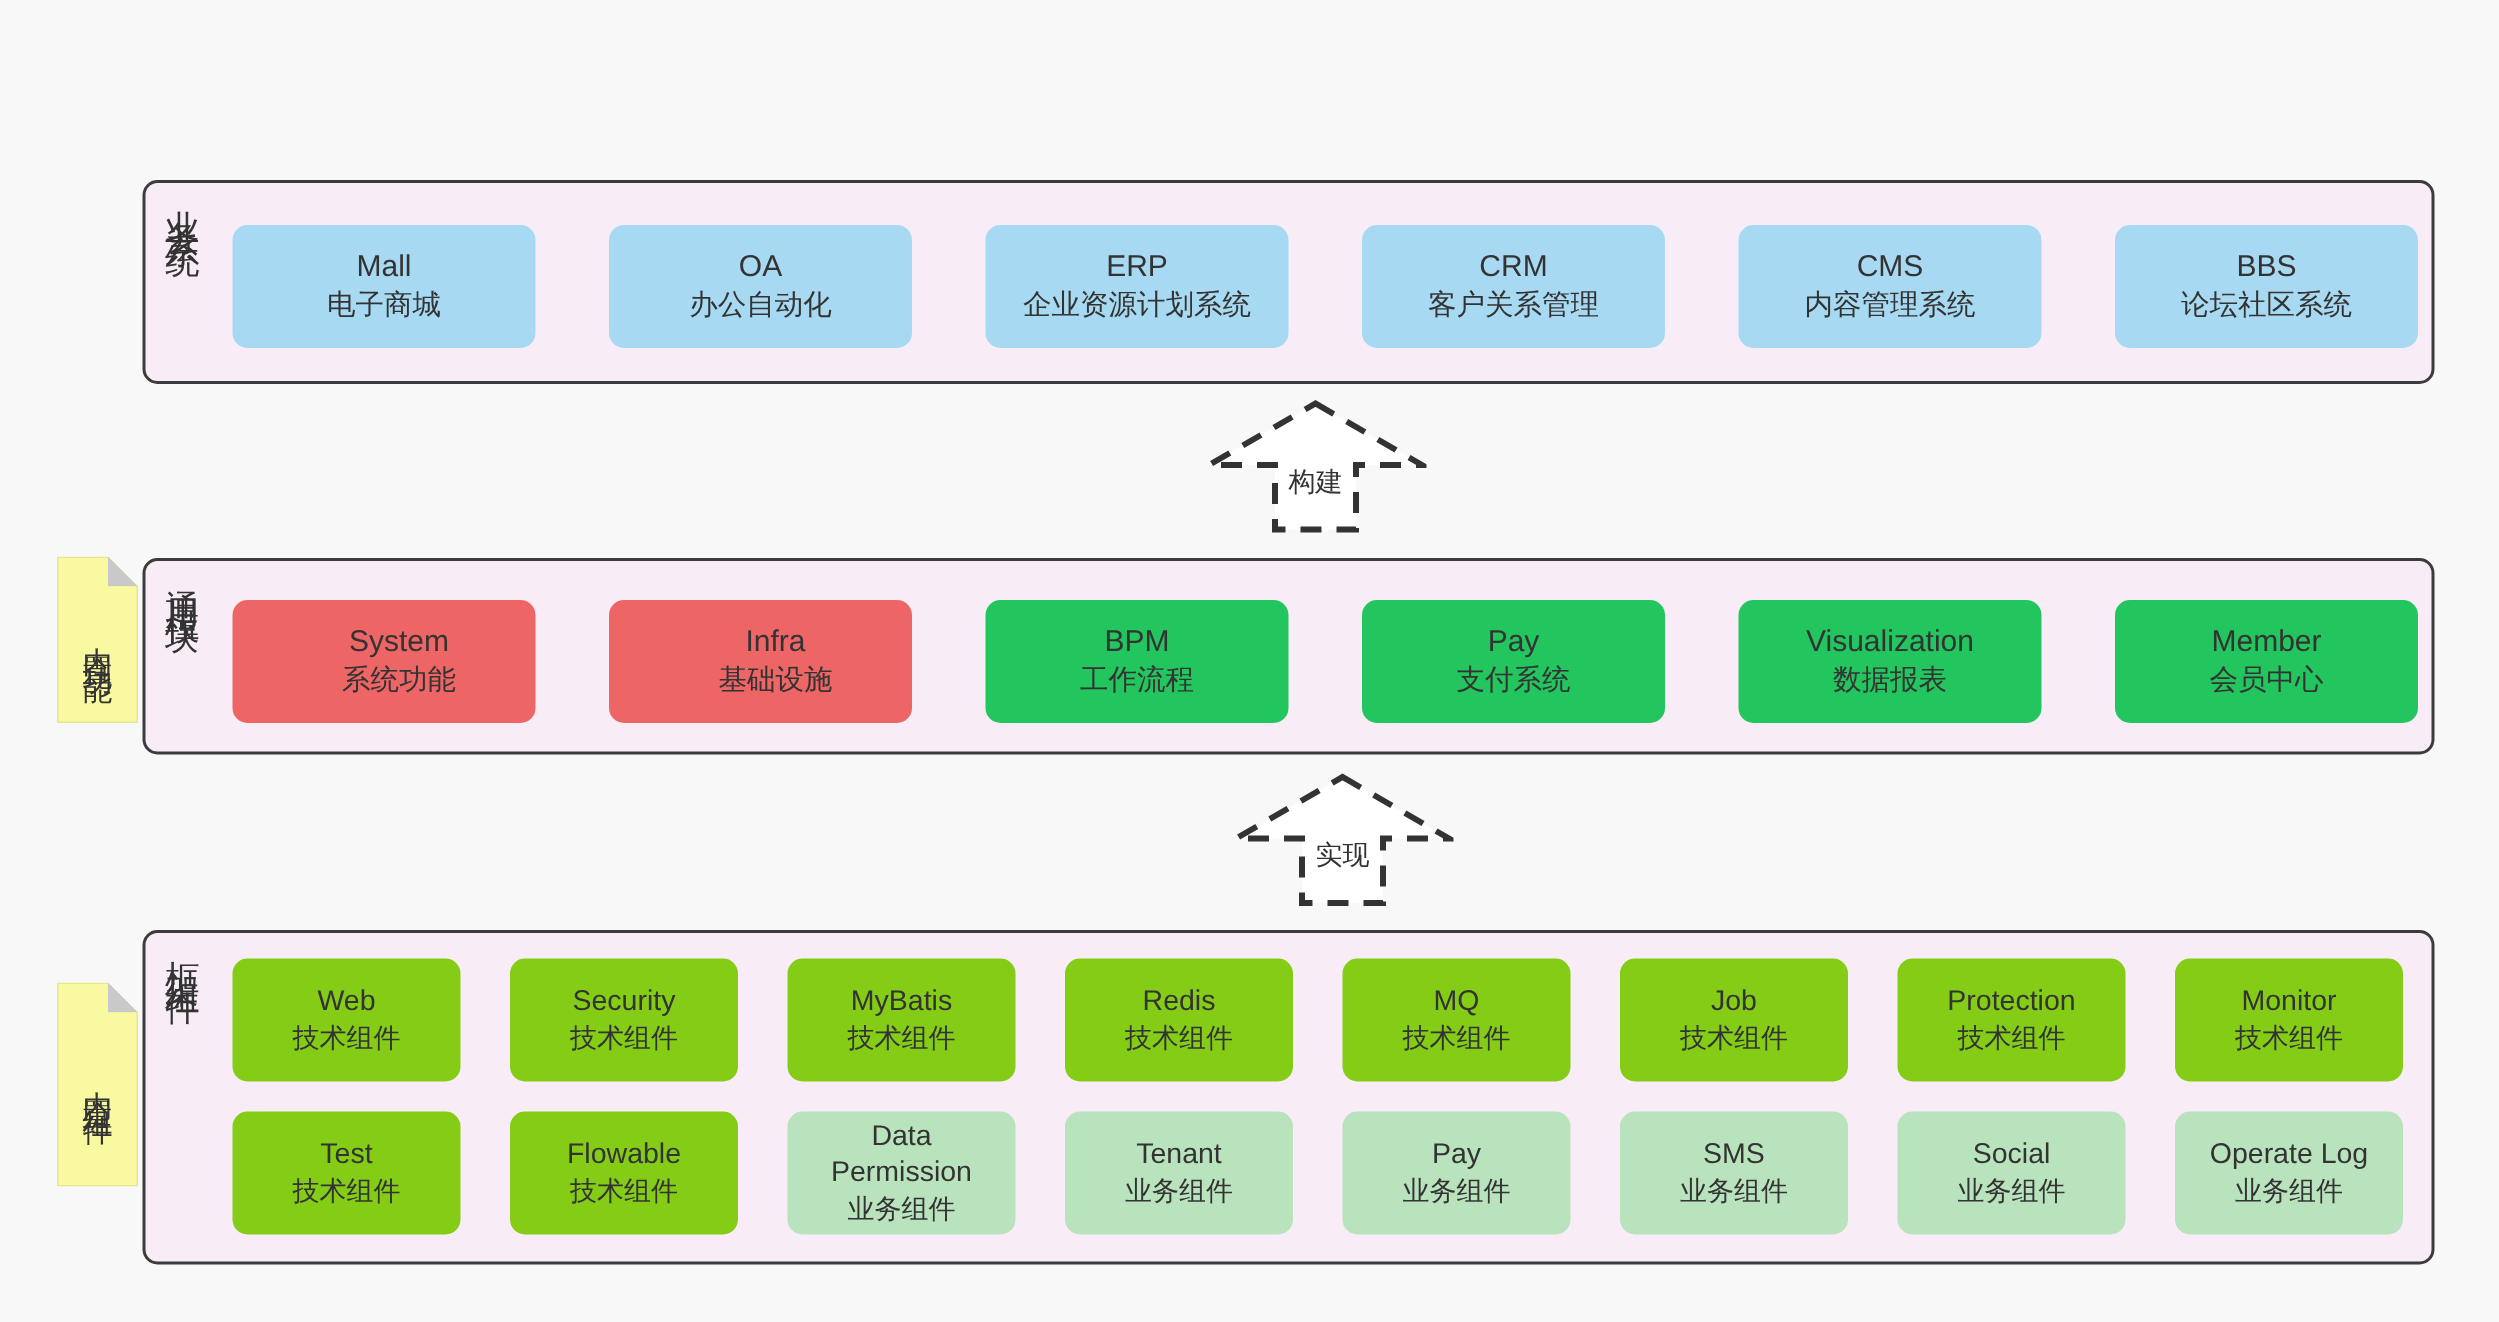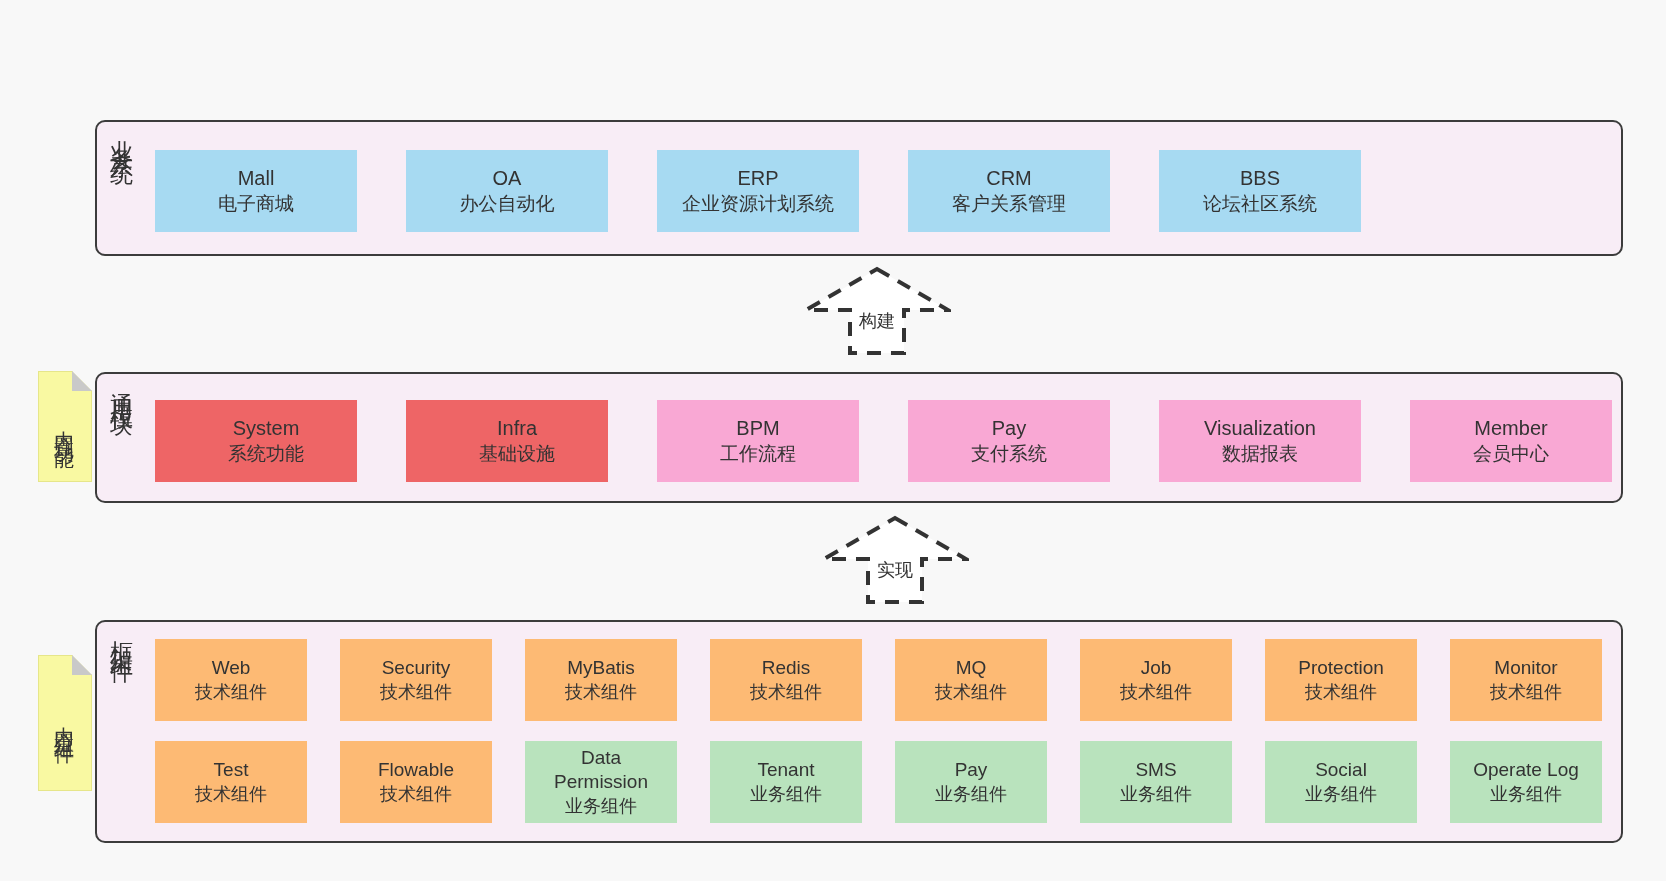--- a/index.html
+++ b/index.html
@@ -31,39 +31,39 @@
     color:#333;
   }
   .row{
     position:absolute;
     left:58px;
     display:flex;
   }
   .row-6{gap:49px;}
   .row-8{gap:33px;}
   .box{
-    border-radius:0;
+    border-radius:10px;
     display:flex;
     flex-direction:column;
     align-items:center;
     justify-content:center;
     text-align:center;
     box-sizing:border-box;
     padding:4px 8px;
   }
   .box-6{width:202px;height:82px;}
   .box-8{width:152px;height:82px;}
   .box .en{font-size:20px;line-height:25px;}
   .box .zh{font-size:19px;line-height:25px;}
   .box-8 .en{font-size:19px;line-height:24px;}
   .box-8 .zh{font-size:18px;line-height:24px;}
   .blue{background:#a7daf2;}
   .red{background:#ee6566;padding-left:28px;}
-  .pink{background:#f9a8d4;}
-  .green-dark{background:#fdba74;}
+  .pink{background:#22c55e;}
+  .green-dark{background:#84cc16;}
   .green-light{background:#b9e3bd;}
   .sticky{
     position:absolute;
     width:54px;
     background:#f9f9a2;
     border:1px solid #e6e68a;
     box-sizing:border-box;
     display:flex;align-items:center;justify-content:center;
     writing-mode:vertical-rl;
     text-orientation:upright;
@@ -110,20 +110,24 @@
     </div>
     <div class="box box-6 blue">
       <span class="en">ERP</span>
       <span class="zh">企业资源计划系统</span>
     </div>
     <div class="box box-6 blue">
       <span class="en">CRM</span>
       <span class="zh">客户关系管理</span>
     </div>
     <div class="box box-6 blue">
+      <span class="en">CMS</span>
+      <span class="zh">内容管理系统</span>
+    </div>
+    <div class="box box-6 blue">
       <span class="en">BBS</span>
       <span class="zh">论坛社区系统</span>
     </div>
   </div>
 </div>
 
 <div class="arrow" style="left:803px;top:266px;">
   <svg width="148" height="90" viewBox="0 0 148 90">
     <polygon points="74,3 145,44 101,44 101,87 47,87 47,44 3,44" fill="#ffffff" stroke="#333333" stroke-width="4" stroke-dasharray="14 10"></polygon>
   </svg>

